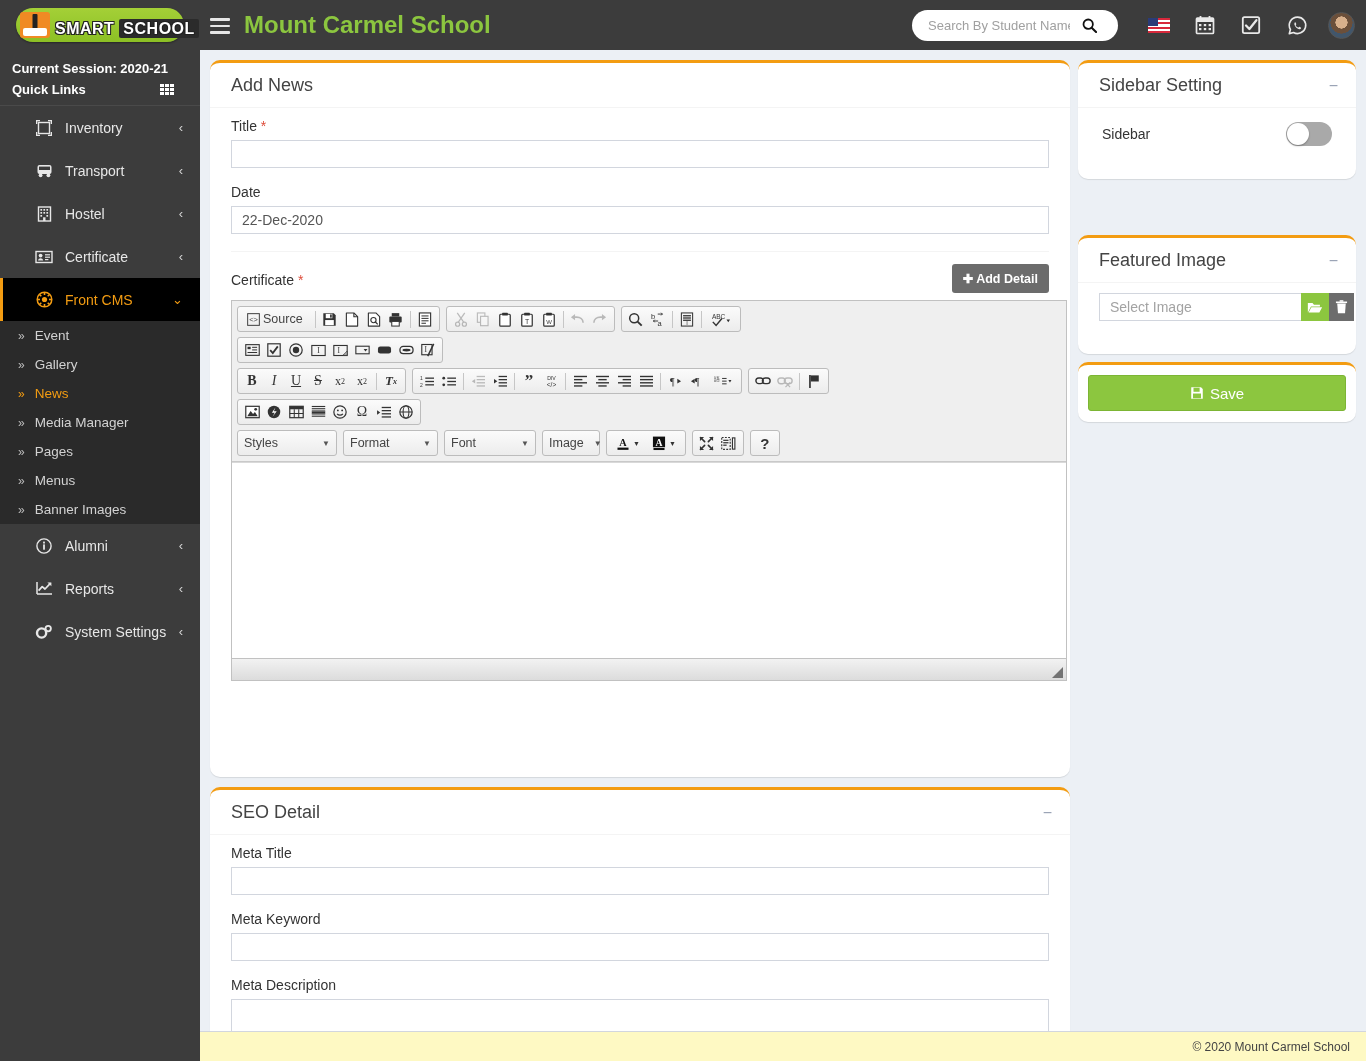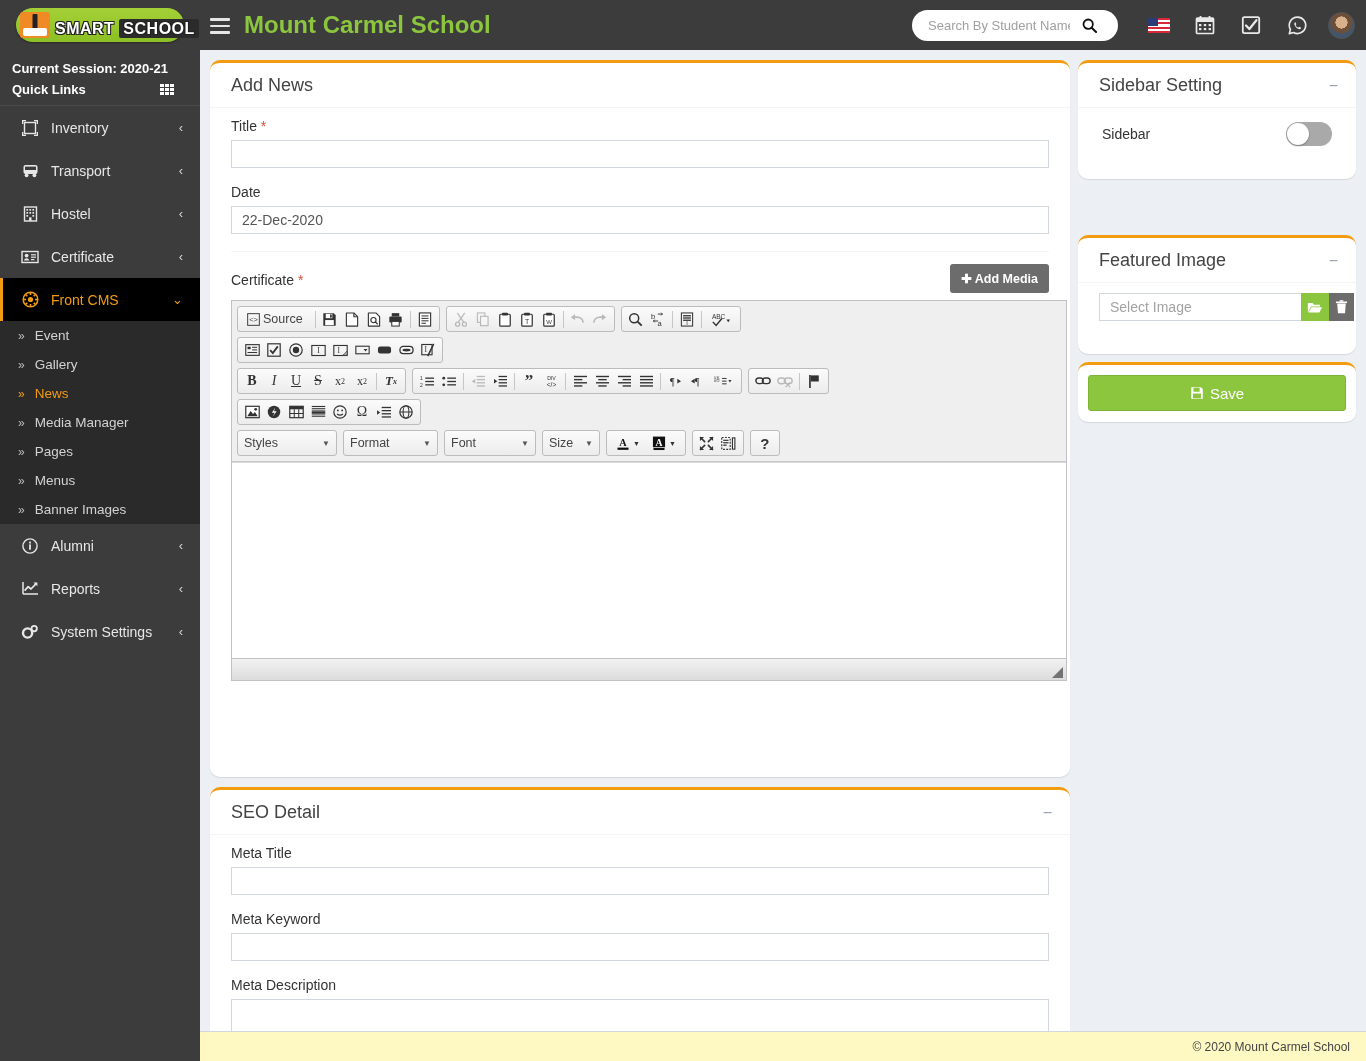--- a/index.html
+++ b/index.html
@@ -134,21 +134,21 @@
     width: 14px; height: 11px;
     display: grid; grid-template-columns: repeat(3, 4px); grid-template-rows: repeat(3, 3px);
     gap: 1px; margin-right: 14px;
   }
   #grid-icon i { background: #fff; display: block; }
 
   .nav-item {
     position: relative;
     display: flex; align-items: center;
     height: 43px;
-    padding-left: 16px;
+    padding-left: 30px;
     color: #e7e7e7;
     font-size: 14px;
     cursor: pointer;
     border-left: 3px solid transparent;
   }
   .nav-item .nav-ico {
     width: 22px; flex: 0 0 22px; display: flex; align-items: center; justify-content: center;
     margin-right: 10px;
   }
   .nav-item .nav-label { flex: 1 1 auto; }
@@ -597,21 +597,21 @@
       <label class="form-label"><span>Title</span> <span class="req">*</span></label>
       <input class="form-control" type="text" style="margin-bottom: 16px;" value="">
 
       <label class="form-label">Date</label>
       <input class="form-control" type="text" value="22-Dec-2020" style="">
 
       <hr id="hr-sep">
 
       <div id="desc-row">
         <span id="desc-label"><span>Certificate</span> <span class="req">*</span></span>
-        <button id="add-media-btn"><span>✚</span> <span>Add Media</span></button>
+        <button id="add-media-btn"><span>✚</span> <span>Add Detail</span></button>
       </div>
 
       <div id="ck">
         <div id="ck-toolbox">
 
           <div class="tb-row">
             <div class="tb-group">
               <div class="tb-btn wide">
                 <svg width="13" height="13" viewBox="0 0 14 14">
                     <rect x=".7" y=".7" width="12.6" height="12.6" fill="none" stroke="#444" stroke-width="1.1"></rect>
@@ -1050,21 +1050,21 @@
             </div>
             <div class="tb-combo" style="width:95px;">
               <span>Format</span>
               <span class="cb-arrow">▼</span>
             </div>
             <div class="tb-combo" style="width:92px;">
               <span>Font</span>
               <span class="cb-arrow">▼</span>
             </div>
             <div class="tb-combo" style="width:58px;">
-              <span>Size</span>
+              <span>Image</span>
               <span class="cb-arrow">▼</span>
             </div>
 
             <div class="tb-group">
               <div class="tb-btn wide">
                 <svg width="14" height="15" viewBox="0 0 15 16">
                     <text x="7.5" y="11" font-size="11" text-anchor="middle" fill="#111" font-family="Liberation Serif" font-weight="bold">A</text>
                     <rect x="1.6" y="12.4" width="11.8" height="2.4" fill="#111"></rect>
                   </svg>
                 <span class="cb-arrow" style="font-size:7px;margin-left:3px;">▼</span>

